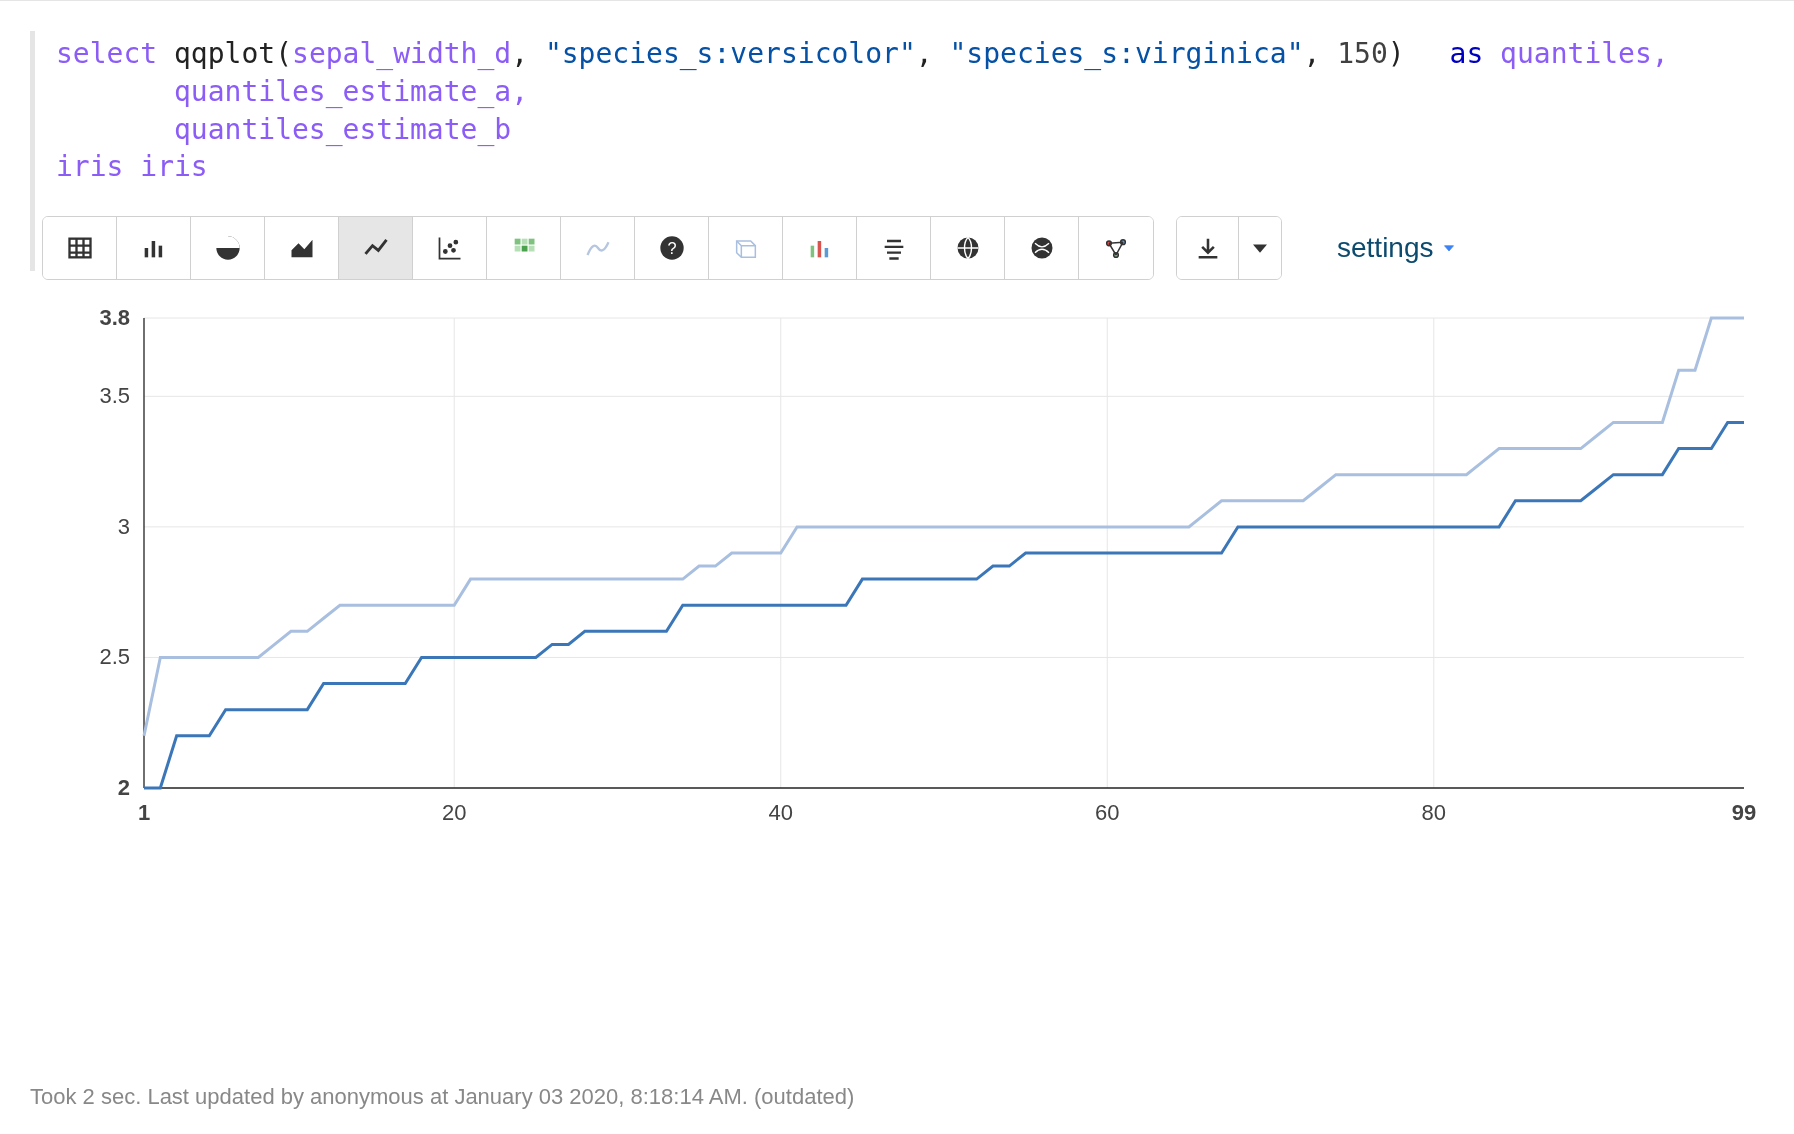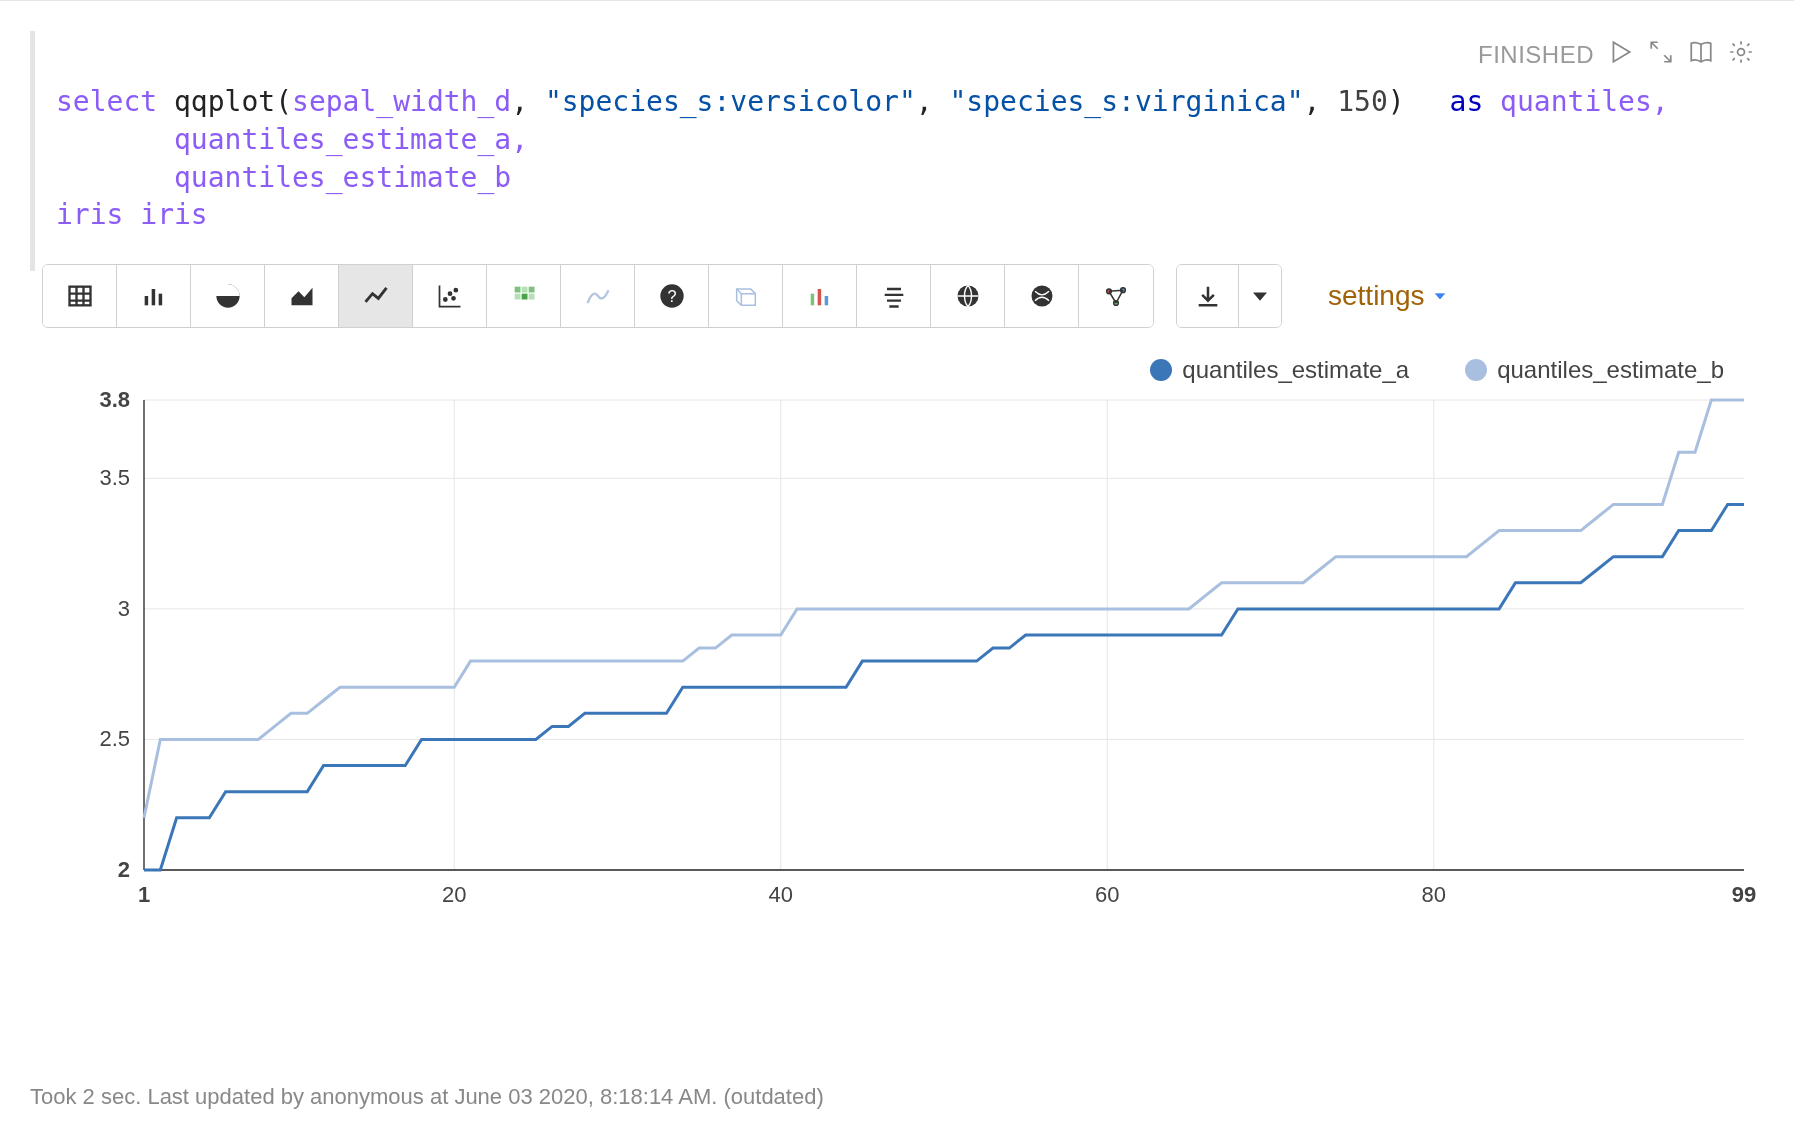--- a/index.html
+++ b/index.html
@@ -72,27 +72,27 @@
     background: #fff;
   }
   .btn:last-child { border-right: none; }
   .btn.active { background: #e6e6e6; }
   .btn svg { width: 30px; height: 28px; }
   .btn.small { width: 48px; }
   .dl-group .btn:first-child { width: 62px; }
   .dl-group .btn:last-child { width: 42px; }
 
   .settings-link {
-    color: #a16207;
+    color: #0c4a6e;
     font-size: 28px;
     cursor: pointer;
     display: inline-flex;
     align-items: center;
     gap: 6px;
-    margin-left: 24px;
+    margin-left: 33px;
   }
   .settings-link svg { width: 18px; height: 18px; stroke: #3b82f6; fill: #3b82f6; }
 
   .chart-wrap {
     margin-top: 28px;
     padding-left: 2px;
   }
   .legend {
     display: flex;
     gap: 56px;
@@ -119,46 +119,20 @@
     font-size: 22px;
     color: #888;
   }
 </style>
 </head>
 <body>
 
 <div class="cell">
   <div class="gutter"></div>
 
-  <div class="cell-top">
-    <span class="status">FINISHED</span>
-    <span>
-      <svg viewBox="0 0 24 24">
-          <path d="M5 3 L20 12 L5 21 Z"></path>
-        </svg>
-    </span>
-    <span>
-      <svg viewBox="0 0 24 24">
-          <path d="M3 3 L9 9 M3 9 L3 3 L9 3"></path>
-          <path d="M21 21 L15 15 M21 15 L21 21 L15 21"></path>
-        </svg>
-    </span>
-    <span>
-      <svg viewBox="0 0 24 24">
-          <path d="M3 4 C7 2 10 4 12 5 C14 4 17 2 21 4 L21 20 C17 18 14 20 12 21 C10 20 7 18 3 20 Z"></path>
-          <path d="M12 5 L12 21"></path>
-        </svg>
-    </span>
-    <span>
-      <svg viewBox="0 0 24 24">
-          <circle cx="12" cy="12" r="3.2"></circle>
-          <path d="M12 2 L12 5 M12 19 L12 22 M4.2 4.2 L6.3 6.3 M17.7 17.7 L19.8 19.8 M2 12 L5 12 M19 12 L22 12 M4.2 19.8 L6.3 17.7 M17.7 6.3 L19.8 4.2"></path>
-        </svg>
-    </span>
-  </div>
 
   <div class="code" id="code-block"><span class="kw">select </span><span class="fn">qqplot</span><span class="punc">(</span><span class="ident">sepal_width_d</span><span class="punc">, </span><span class="str">"species_s:versicolor"</span><span class="punc">, </span><span class="str">"species_s:virginica"</span><span class="punc">, </span><span class="num">150</span><span class="punc">) </span><span class="op">as</span><span class="ident"> quantiles,</span>
 <span class="ident">       quantiles_estimate_a,</span>
 <span class="ident">       quantiles_estimate_b</span>
 <span class="kw">iris </span><span class="ident">iris</span></div>
 
   <div class="toolbar">
     <div class="btn-group">
       <div class="btn">
           <svg viewBox="0 0 24 24" fill="none" stroke="#333" stroke-width="2">
@@ -274,30 +248,20 @@
 
     <span class="settings-link">
       <span>settings</span>
       <svg viewBox="0 0 24 24">
           <path d="M6 9 L12 16 L18 9 Z"></path>
         </svg>
     </span>
   </div>
 
   <div class="chart-wrap">
-    <div class="legend">
-      <span class="item">
-        <span class="swatch" id="sw-a" style="background: rgb(59, 119, 184);"></span>
-        <span>quantiles_estimate_a</span>
-      </span>
-      <span class="item">
-        <span class="swatch" id="sw-b" style="background: rgb(169, 191, 224);"></span>
-        <span>quantiles_estimate_b</span>
-      </span>
-    </div>
     <svg id="chart" class="chart-svg" width="1720" height="530">
         <line x1="410.2040816326531" y1="10" x2="410.2040816326531" y2="480" class="grid"></line>
         <line x1="736.734693877551" y1="10" x2="736.734693877551" y2="480" class="grid"></line>
         <line x1="1063.2653061224491" y1="10" x2="1063.2653061224491" y2="480" class="grid"></line>
         <line x1="1389.795918367347" y1="10" x2="1389.795918367347" y2="480" class="grid"></line>
         <line x1="100" y1="349.44444444444446" x2="1700" y2="349.44444444444446" class="grid"></line>
         <line x1="100" y1="218.88888888888886" x2="1700" y2="218.88888888888886" class="grid"></line>
         <line x1="100" y1="88.33333333333331" x2="1700" y2="88.33333333333331" class="grid"></line>
         <line x1="100" y1="10" x2="1700" y2="10" class="grid"></line>
         <line x1="100" y1="10" x2="100" y2="480" class="axis"></line>
@@ -312,13 +276,13 @@
         <text x="100" y="512" text-anchor="middle" class="tick-label tick-bold">1</text>
         <text x="410.2040816326531" y="512" text-anchor="middle" class="tick-label">20</text>
         <text x="736.734693877551" y="512" text-anchor="middle" class="tick-label">40</text>
         <text x="1063.2653061224491" y="512" text-anchor="middle" class="tick-label">60</text>
         <text x="1389.795918367347" y="512" text-anchor="middle" class="tick-label">80</text>
         <text x="1700" y="512" text-anchor="middle" class="tick-label tick-bold">99</text>
       </svg>
   </div>
 </div>
 
-<div class="footer">Took 2 sec. Last updated by anonymous at June 03 2020, 8:18:14 AM. (outdated)</div>
+<div class="footer">Took 2 sec. Last updated by anonymous at January 03 2020, 8:18:14 AM. (outdated)</div>
 
 </body></html>

